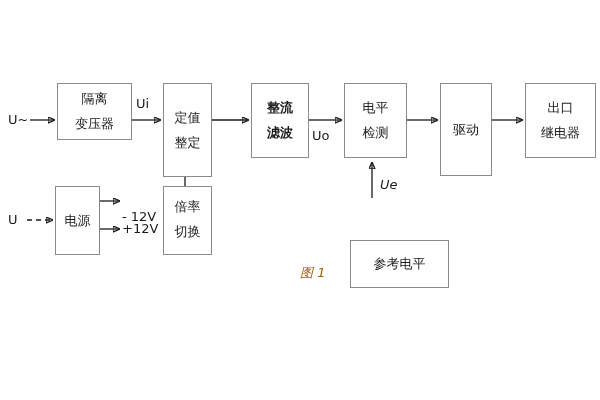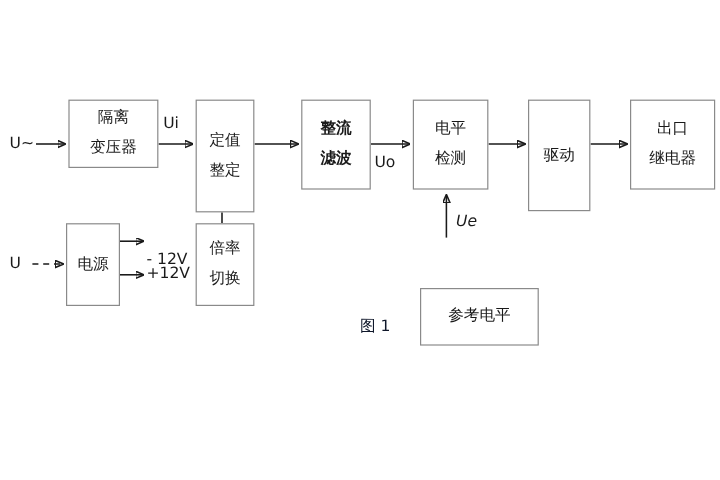--- a/index.html
+++ b/index.html
@@ -43,24 +43,25 @@
     color: #1a1a1a;
     font-size: 13px;
     white-space: nowrap;
     line-height: 1;
   }
   .lbl-sig {
     font-size: 13px;
   }
   .caption {
     position: absolute;
-    color: #0f172a;
+    color: #a16207;
     font-size: 13px;
     white-space: nowrap;
     line-height: 1;
+    font-style: italic;
   }
   svg.arrows {
     position: absolute;
     left: 0;
     top: 0;
     width: 600px;
     height: 400px;
     pointer-events: none;
   }
   svg.arrows line, svg.arrows path {

